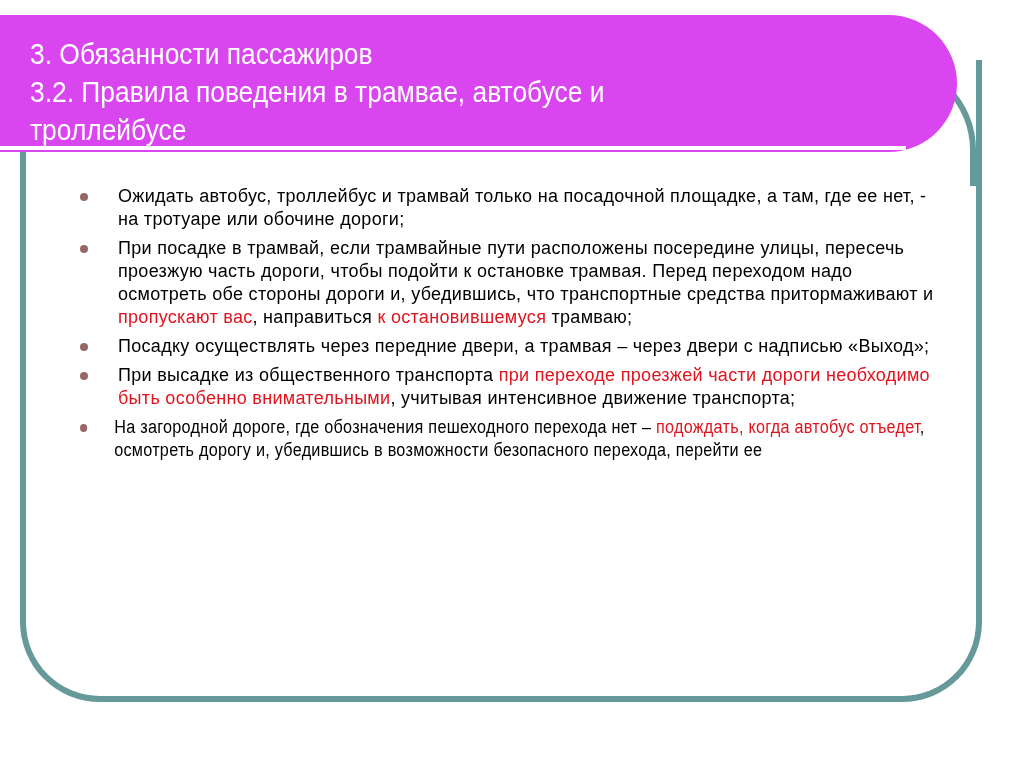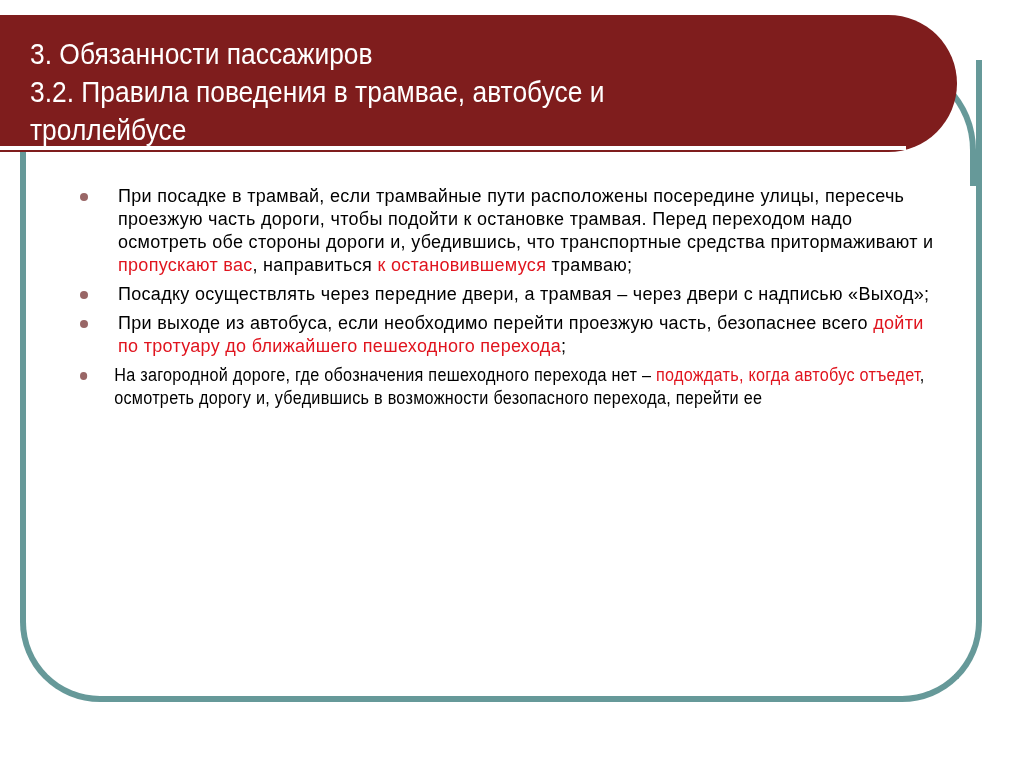--- a/index.html
+++ b/index.html
@@ -2,21 +2,21 @@
 <html><head>
 <meta charset="utf-8">
 <style>
   html, body { margin:0; padding:0; }
   body { width:1024px; height:767px; background:#ffffff; position:relative; overflow:hidden;
          font-family:"Liberation Sans", sans-serif; }
   .frame { position:absolute; left:20px; top:60px; width:950px; height:636px;
            border:6px solid #669999; border-radius:0 0 80px 80px; border-top:none; box-sizing:content-box; }
   .frame-right-top { position:absolute; left:880px; top:60px; width:90px; height:120px;
            border-right:6px solid #669999; border-top:6px solid #669999; border-radius:0 90px 0 0; }
-  .header { position:absolute; left:0; top:15px; width:957px; height:137px; background:#7f1d1d;
+  .header { position:absolute; left:0; top:15px; width:957px; height:137px; background:#d946ef;
             border-radius:0 70px 70px 0; }
   .title { position:absolute; left:30px; top:20px; color:#ffffff; font-size:30px; line-height:38px;
            transform:scaleX(0.88); transform-origin:left top; white-space:nowrap; }
   .title-rule { position:absolute; left:0; top:131px; width:906px; height:4px; background:#ffffff; }
   .content { position:absolute; left:80px; top:185px; width:860px; }
   .item { position:relative; padding-left:38px; font-size:18px; line-height:23px; color:#000;
           margin-bottom:6px; letter-spacing:0.3px; }
   .bullet { position:absolute; left:0; top:8px; width:8px; height:8px; border-radius:50%; background:#996666; }
   .hl { color:#e0141e; }
   .condensed { transform:scaleX(0.9); transform-origin:left top; width:111%; }
@@ -30,17 +30,18 @@
 <div class="header">
   <div class="title">
     <div>3. Обязанности пассажиров</div>
     <div>3.2. Правила поведения в трамвае, автобусе и</div>
     <div>троллейбусе</div>
   </div>
   <div class="title-rule"></div>
 </div>
 
 <div class="content" id="list">
+    <div class="item"><span class="bullet"></span><span>Ожидать автобус, троллейбус и трамвай только на посадочной площадке, а там, где ее нет, - на тротуаре или обочине дороги;</span></div>
     <div class="item"><span class="bullet"></span><span>При посадке в трамвай, если трамвайные пути расположены посередине улицы, пересечь проезжую часть дороги, чтобы подойти к остановке трамвая. Перед переходом надо осмотреть обе стороны дороги и, убедившись, что транспортные средства притормаживают и </span><span class="hl">пропускают вас</span><span>, направиться </span><span class="hl">к остановившемуся</span><span> трамваю;</span></div>
     <div class="item"><span class="bullet"></span><span>Посадку осуществлять через передние двери, а трамвая – через двери с надписью «Выход»;</span></div>
-    <div class="item"><span class="bullet"></span><span>При выходе из автобуса, если необходимо перейти проезжую часть, безопаснее всего </span><span class="hl">дойти по тротуару до ближайшего пешеходного перехода</span><span>;</span></div>
+    <div class="item"><span class="bullet"></span><span>При высадке из общественного транспорта </span><span class="hl">при переходе проезжей части дороги необходимо быть особенно внимательными</span><span>, учитывая интенсивное движение транспорта;</span></div>
     <div class="item condensed"><span class="bullet"></span><span>На загородной дороге, где обозначения пешеходного перехода нет – </span><span class="hl">подождать, когда автобус отъедет</span><span>, осмотреть дорогу и, убедившись в возможности безопасного перехода, перейти ее</span></div>
   </div>
 
 </body></html>

